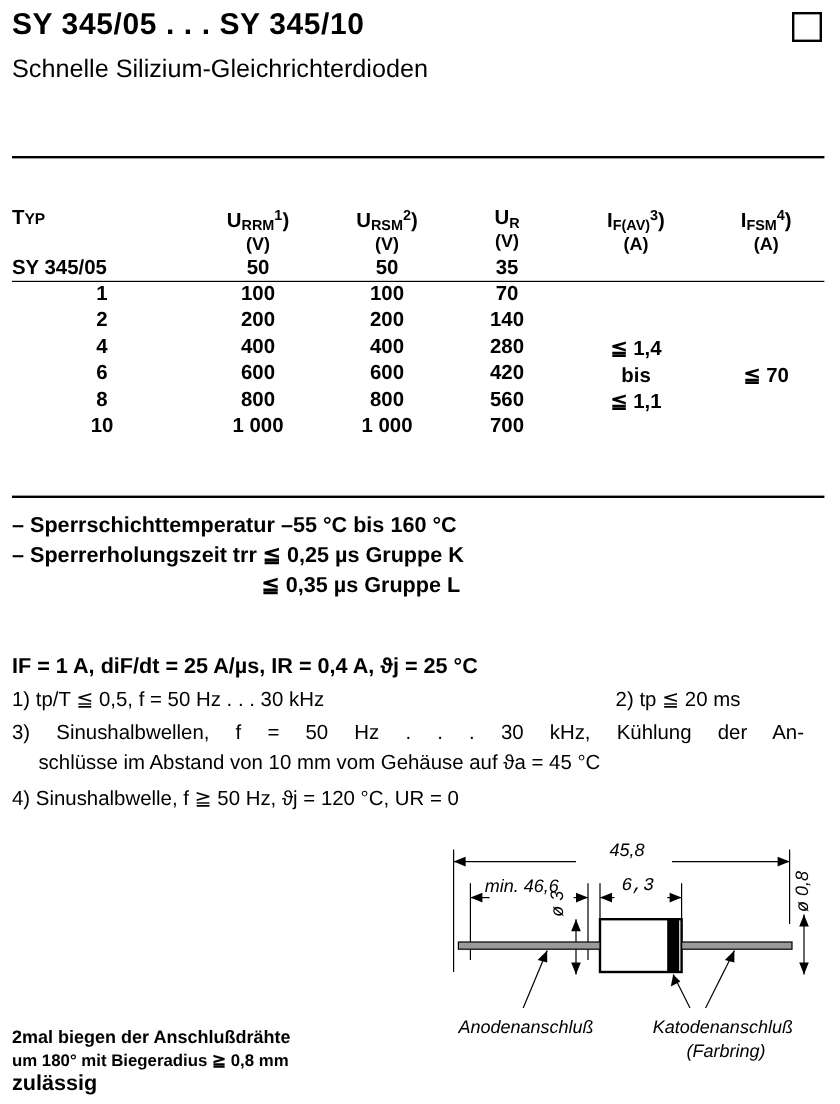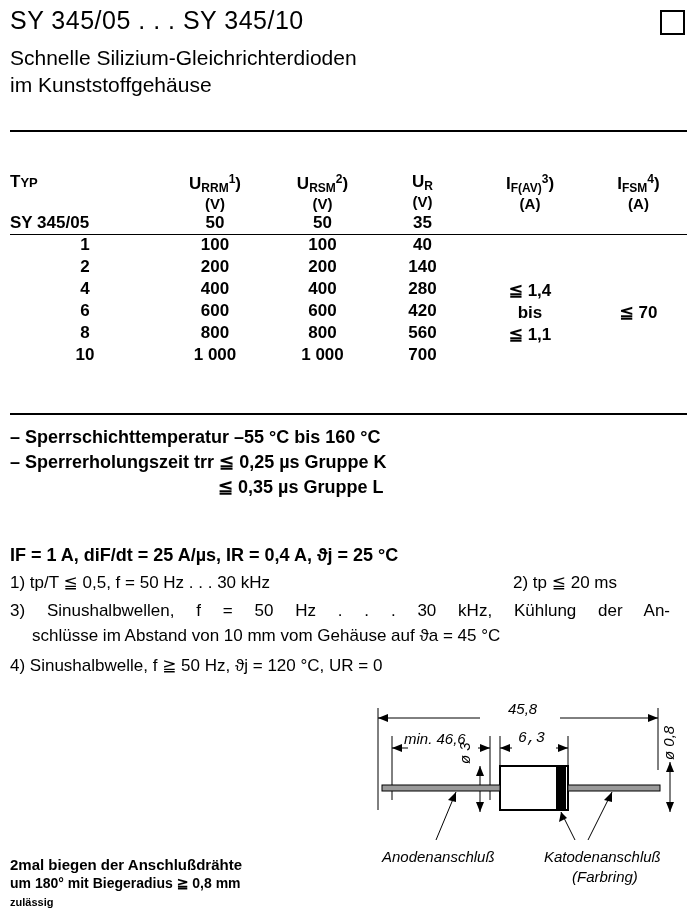--- a/index.html
+++ b/index.html
@@ -25,21 +25,21 @@
   .title-row {
     position: absolute;
     left: 10px; top: 6px;
     width: 680px;
     display: flex;
     align-items: flex-start;
     justify-content: space-between;
   }
   .main-title {
     font-size: 25px;
-    font-weight: normal;
+    font-weight: bold;
     letter-spacing: 0.5px;
     white-space: nowrap;
   }
   .corner-box {
     width: 21px; height: 21px;
     border: 2.5px solid #000;
     margin-top: 4px;
     margin-right: 5px;
   }
   .subtitle {
@@ -153,21 +153,21 @@
   
   .bottom-note {
     position: absolute;
     left: 10px; top: 855px;
     font-size: 15px;
     font-weight: bold;
     line-height: 19px;
     width: 330px;
   }
   .bottom-note .l2 { font-size: 14px; }
-  .bottom-note .l3 { font-size: 11px; }
+  .bottom-note .l3 { font-size: 18px; }
 
   
   .drawing {
     position: absolute;
     left: 360px; top: 700px;
     width: 330px; height: 200px;
   }
   .draw-label {
     position: absolute;
     font-style: italic;
@@ -180,21 +180,20 @@
 
 <div class="page">
 
   <div class="title-row">
     <div class="main-title">SY 345/05 . . . SY 345/10</div>
     <div class="corner-box"></div>
   </div>
 
   <div class="subtitle">
     <div>Schnelle Silizium-Gleichrichterdioden</div>
-    <div>im Kunststoffgehäuse</div>
   </div>
 
   <div class="rule" id="rule1"></div>
   <div class="rule-thin" id="rule2"></div>
   <div class="rule" id="rule3"></div>
 
   <table class="tbl">
     <thead>
       <tr>
         <th class="col-typ head-typ">
@@ -236,21 +235,21 @@
         </td>
         <td class="col-ifsm mid-cell" rowspan="7">
           <div style="height:90px"></div>
           <div>≦ 70</div>
         </td>
       </tr>
       <tr class="rowline">
         <td class="col-typ" style="text-align:center !important;padding-left:0">1</td>
         <td class="col-urrm">100</td>
         <td class="col-ursm">100</td>
-        <td class="col-ur">40</td>
+        <td class="col-ur">70</td>
       </tr>
       <tr class="rowline">
         <td class="col-typ" style="text-align:center !important;padding-left:0">2</td>
         <td class="col-urrm">200</td>
         <td class="col-ursm">200</td>
         <td class="col-ur">140</td>
       </tr>
       <tr class="rowline">
         <td class="col-typ" style="text-align:center !important;padding-left:0">4</td>
         <td class="col-urrm">400</td>

